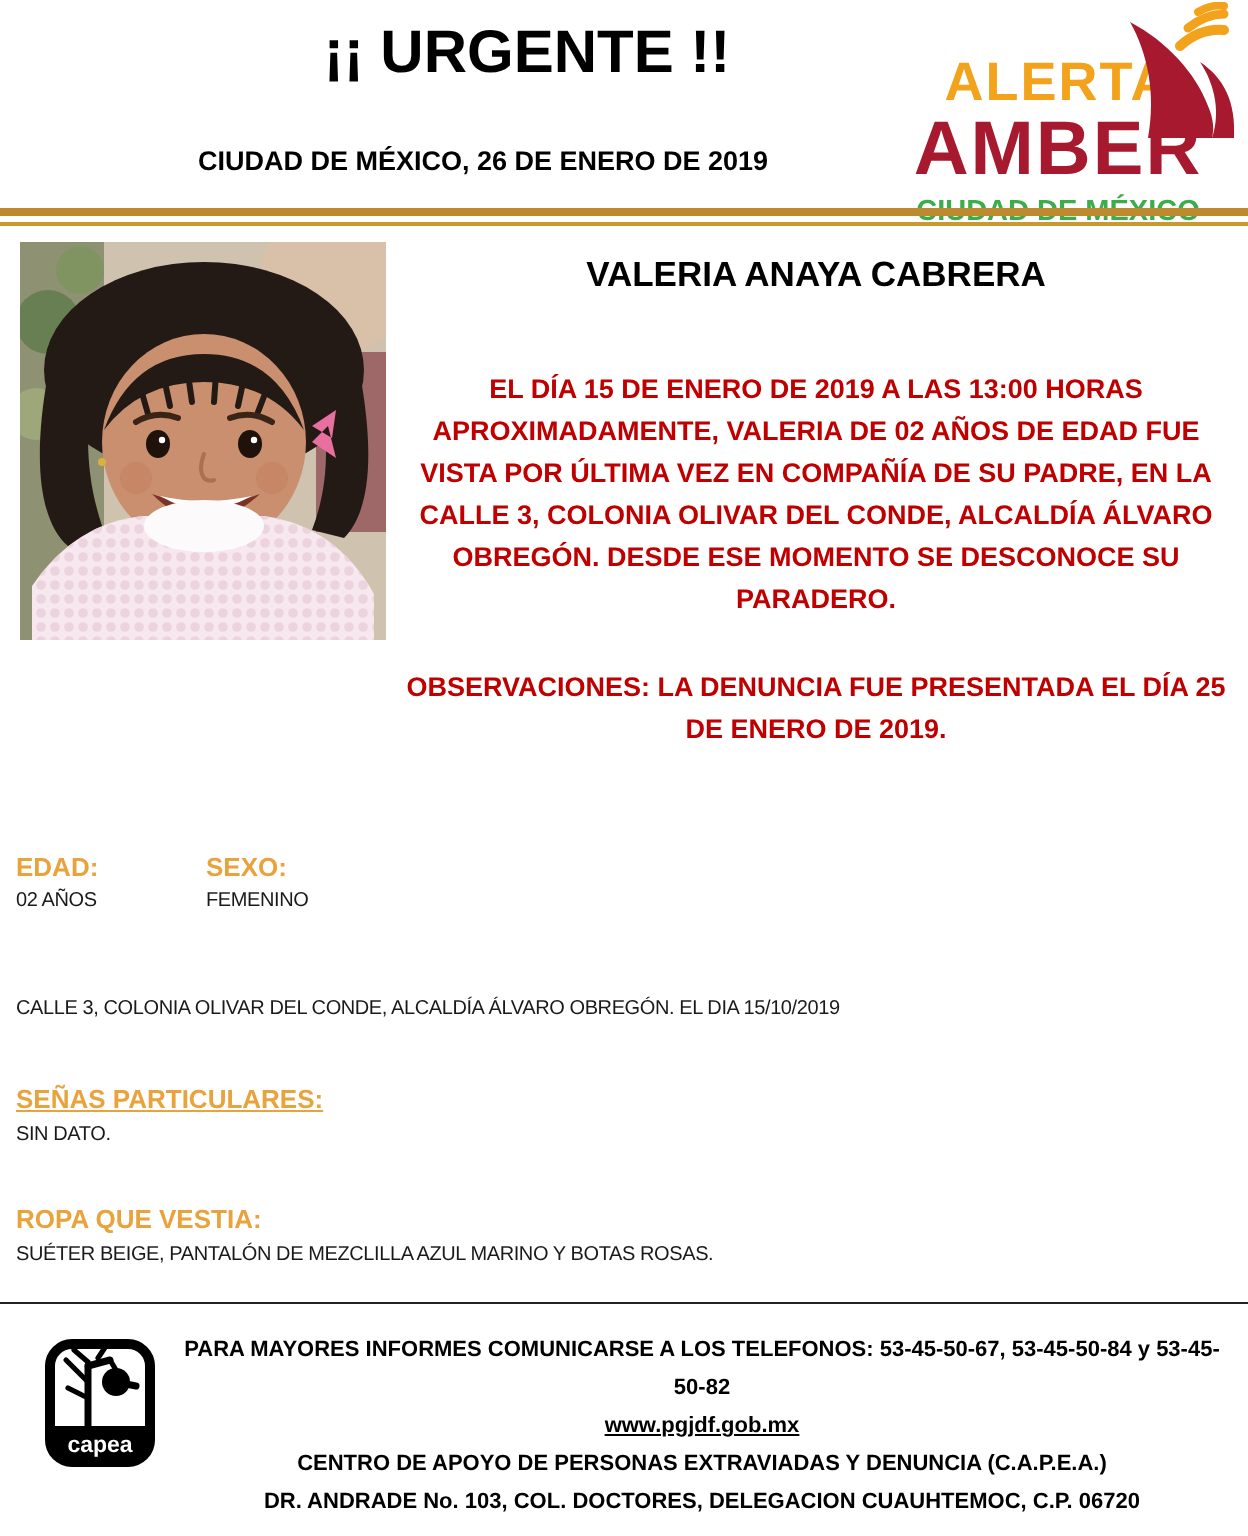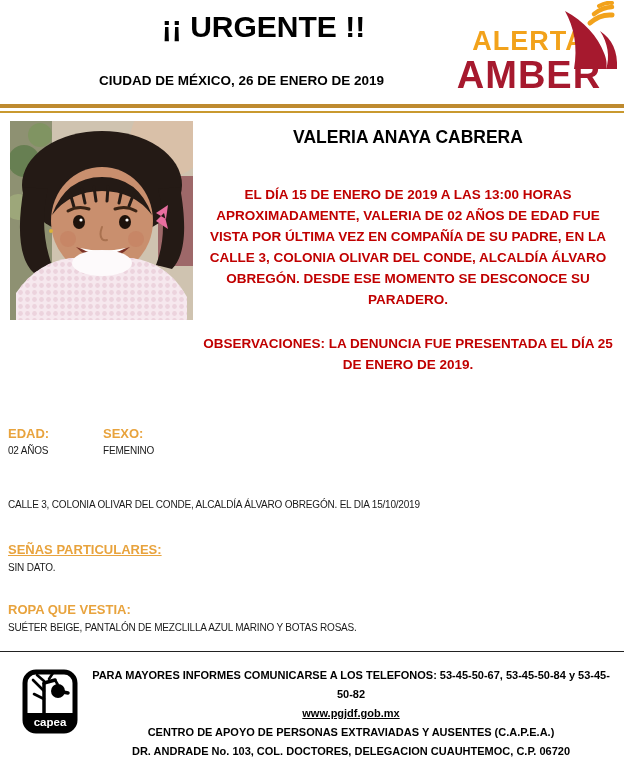--- a/index.html
+++ b/index.html
@@ -70,20 +70,21 @@
 <body>
 
 <div class="poster">
 
   <div class="urgent">¡¡ URGENTE !!</div>
   <div class="dateline">CIUDAD DE MÉXICO, 26 DE ENERO DE 2019</div>
 
   <div class="amber-logo">
     <div class="l1">ALERTA</div>
     <div class="l2">AMBER</div>
+    <div class="l3">CIUDAD DE MÉXICO</div>
     <svg class="swoosh" width="54" height="70" viewBox="0 0 54 70">
       <path d="M10 68 C14 46 10 26 1 10 C20 20 34 36 40 52 C43 59 43 64 42 68 Z" fill="#A6192E"></path>
       <path d="M42 68 C46 56 44 42 36 30 C48 38 54 50 53 68 Z" fill="#A6192E"></path>
       <path d="M26 22 q10 -9 22 -8" stroke="#F2A21B" stroke-width="5" fill="none" stroke-linecap="round"></path>
       <path d="M30 13 q9 -7 18 -7" stroke="#F2A21B" stroke-width="4.5" fill="none" stroke-linecap="round"></path>
       <path d="M35 5 q7 -4 13 -3" stroke="#F2A21B" stroke-width="4" fill="none" stroke-linecap="round"></path>
     </svg>
   </div>
 
   <div class="divider"></div>
@@ -165,17 +166,17 @@
       <path d="M33 11 L36 16" stroke="#000" stroke-width="2.6"></path>
       <path d="M36 22 L46 24" stroke="#000" stroke-width="3.5" stroke-linecap="round"></path>
       <path d="M3 44 h50 v7 a11 11 0 0 1 -11 11 H14 A11 11 0 0 1 3 51 Z" fill="#000"></path>
       <text x="28" y="57" text-anchor="middle" font-family="Liberation Sans, sans-serif" font-size="11.5" font-weight="bold" fill="#fff">capea</text>
     </svg>
   </div>
 
   <div class="footer-text">
     <div>PARA MAYORES INFORMES COMUNICARSE A LOS TELEFONOS:  53-45-50-67, 53-45-50-84 y 53-45-50-82</div>
     <div class="site">www.pgjdf.gob.mx</div>
-    <div>CENTRO DE APOYO DE PERSONAS EXTRAVIADAS Y AUSENTES (C.A.P.E.A.)</div>
+    <div>CENTRO DE APOYO DE PERSONAS EXTRAVIADAS Y DENUNCIA (C.A.P.E.A.)</div>
     <div>DR. ANDRADE No. 103, COL. DOCTORES, DELEGACION CUAUHTEMOC, C.P. 06720</div>
   </div>
 
 </div>
 
 </body></html>

